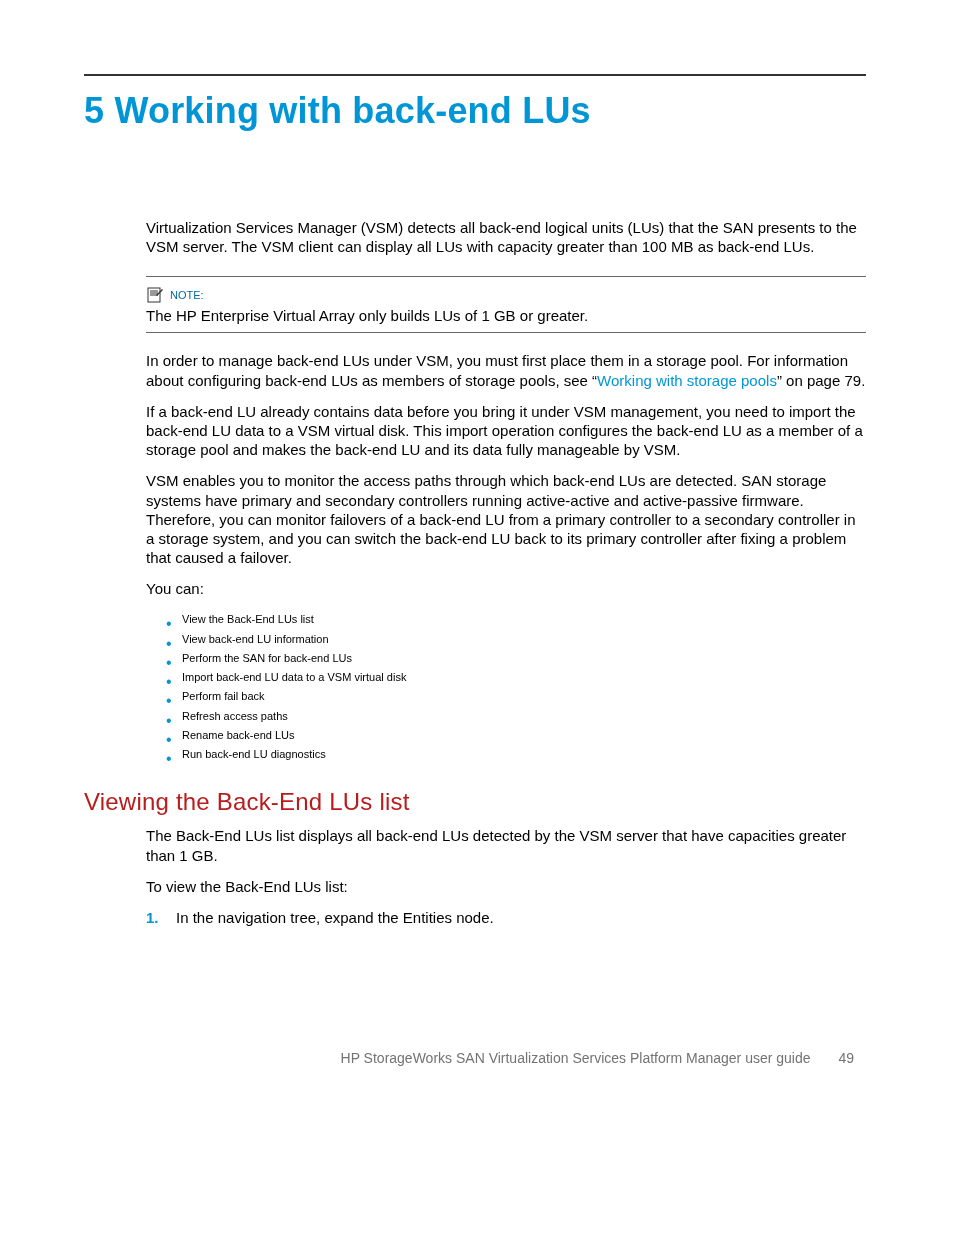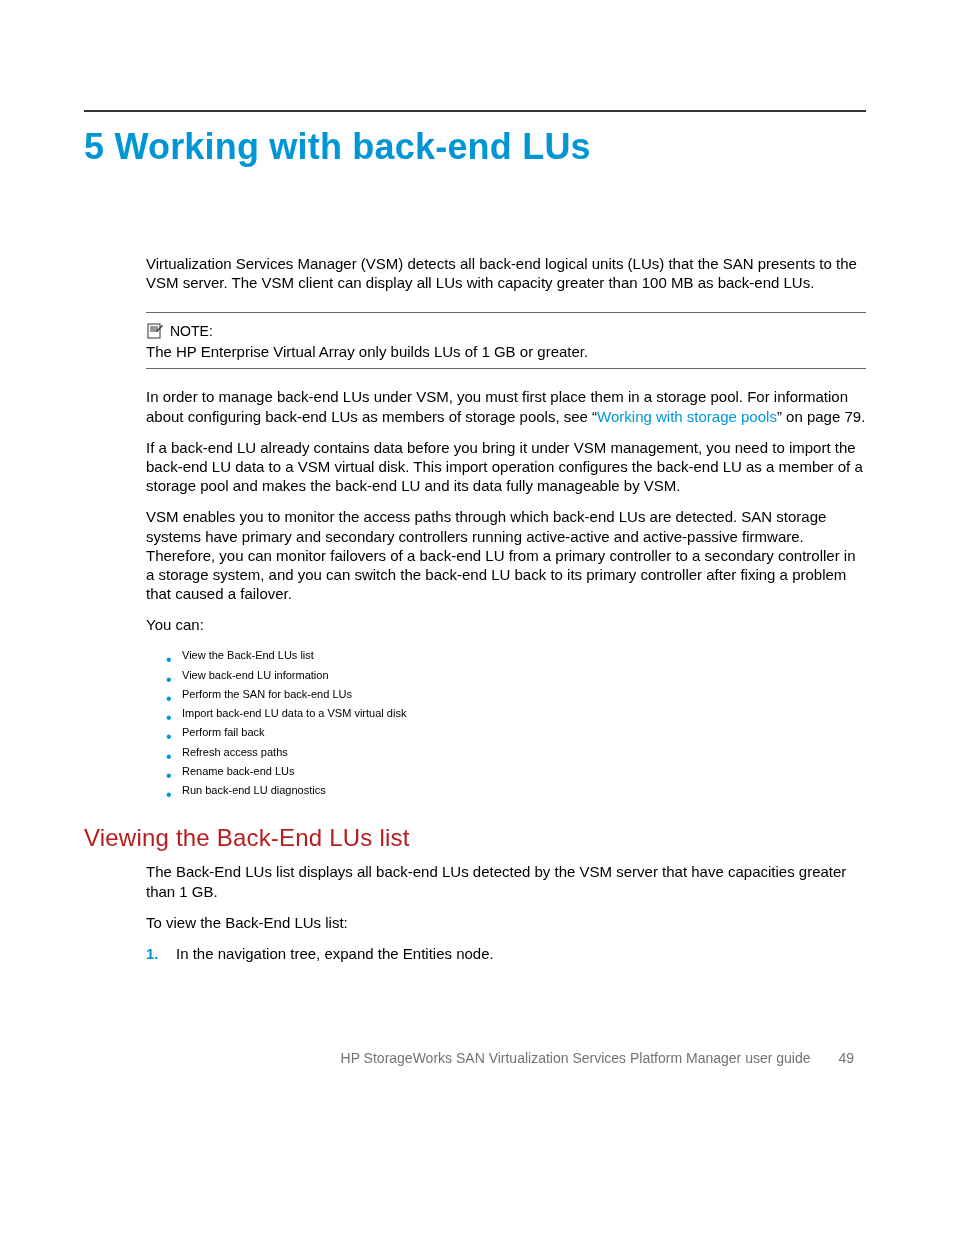--- a/index.html
+++ b/index.html
@@ -9,21 +9,21 @@
     background: #fff;
     width: 954px;
     height: 1235px;
     position: relative;
     box-sizing: border-box;
   }
   .page {
     box-sizing: border-box;
     width: 954px;
     height: 1136px;
-    padding: 110px 88px 0 84px;
+    padding: 74px 88px 0 84px;
     background: #fff;
     position: relative;
   }
   .top-rule {
     border-top: 2px solid #333;
     height: 0;
     margin-bottom: 14px;
   }
   h1.chapter-title {
     font-size: 36px;
@@ -51,22 +51,22 @@
     margin: 8px 0;
   }
   .note-head {
     display: flex;
     align-items: center;
     gap: 6px;
     margin-bottom: 4px;
     margin-top: 10px;
   }
   .note-label {
-    color: #000000;
-    font-size: 14px;
+    color: #0369a1;
+    font-size: 11px;
   }
   .note-body {
     font-size: 15px;
     color: #000;
     margin: 0 0 0 0;
   }
   .link {
     color: #0096d6;
     text-align: right;
   }

